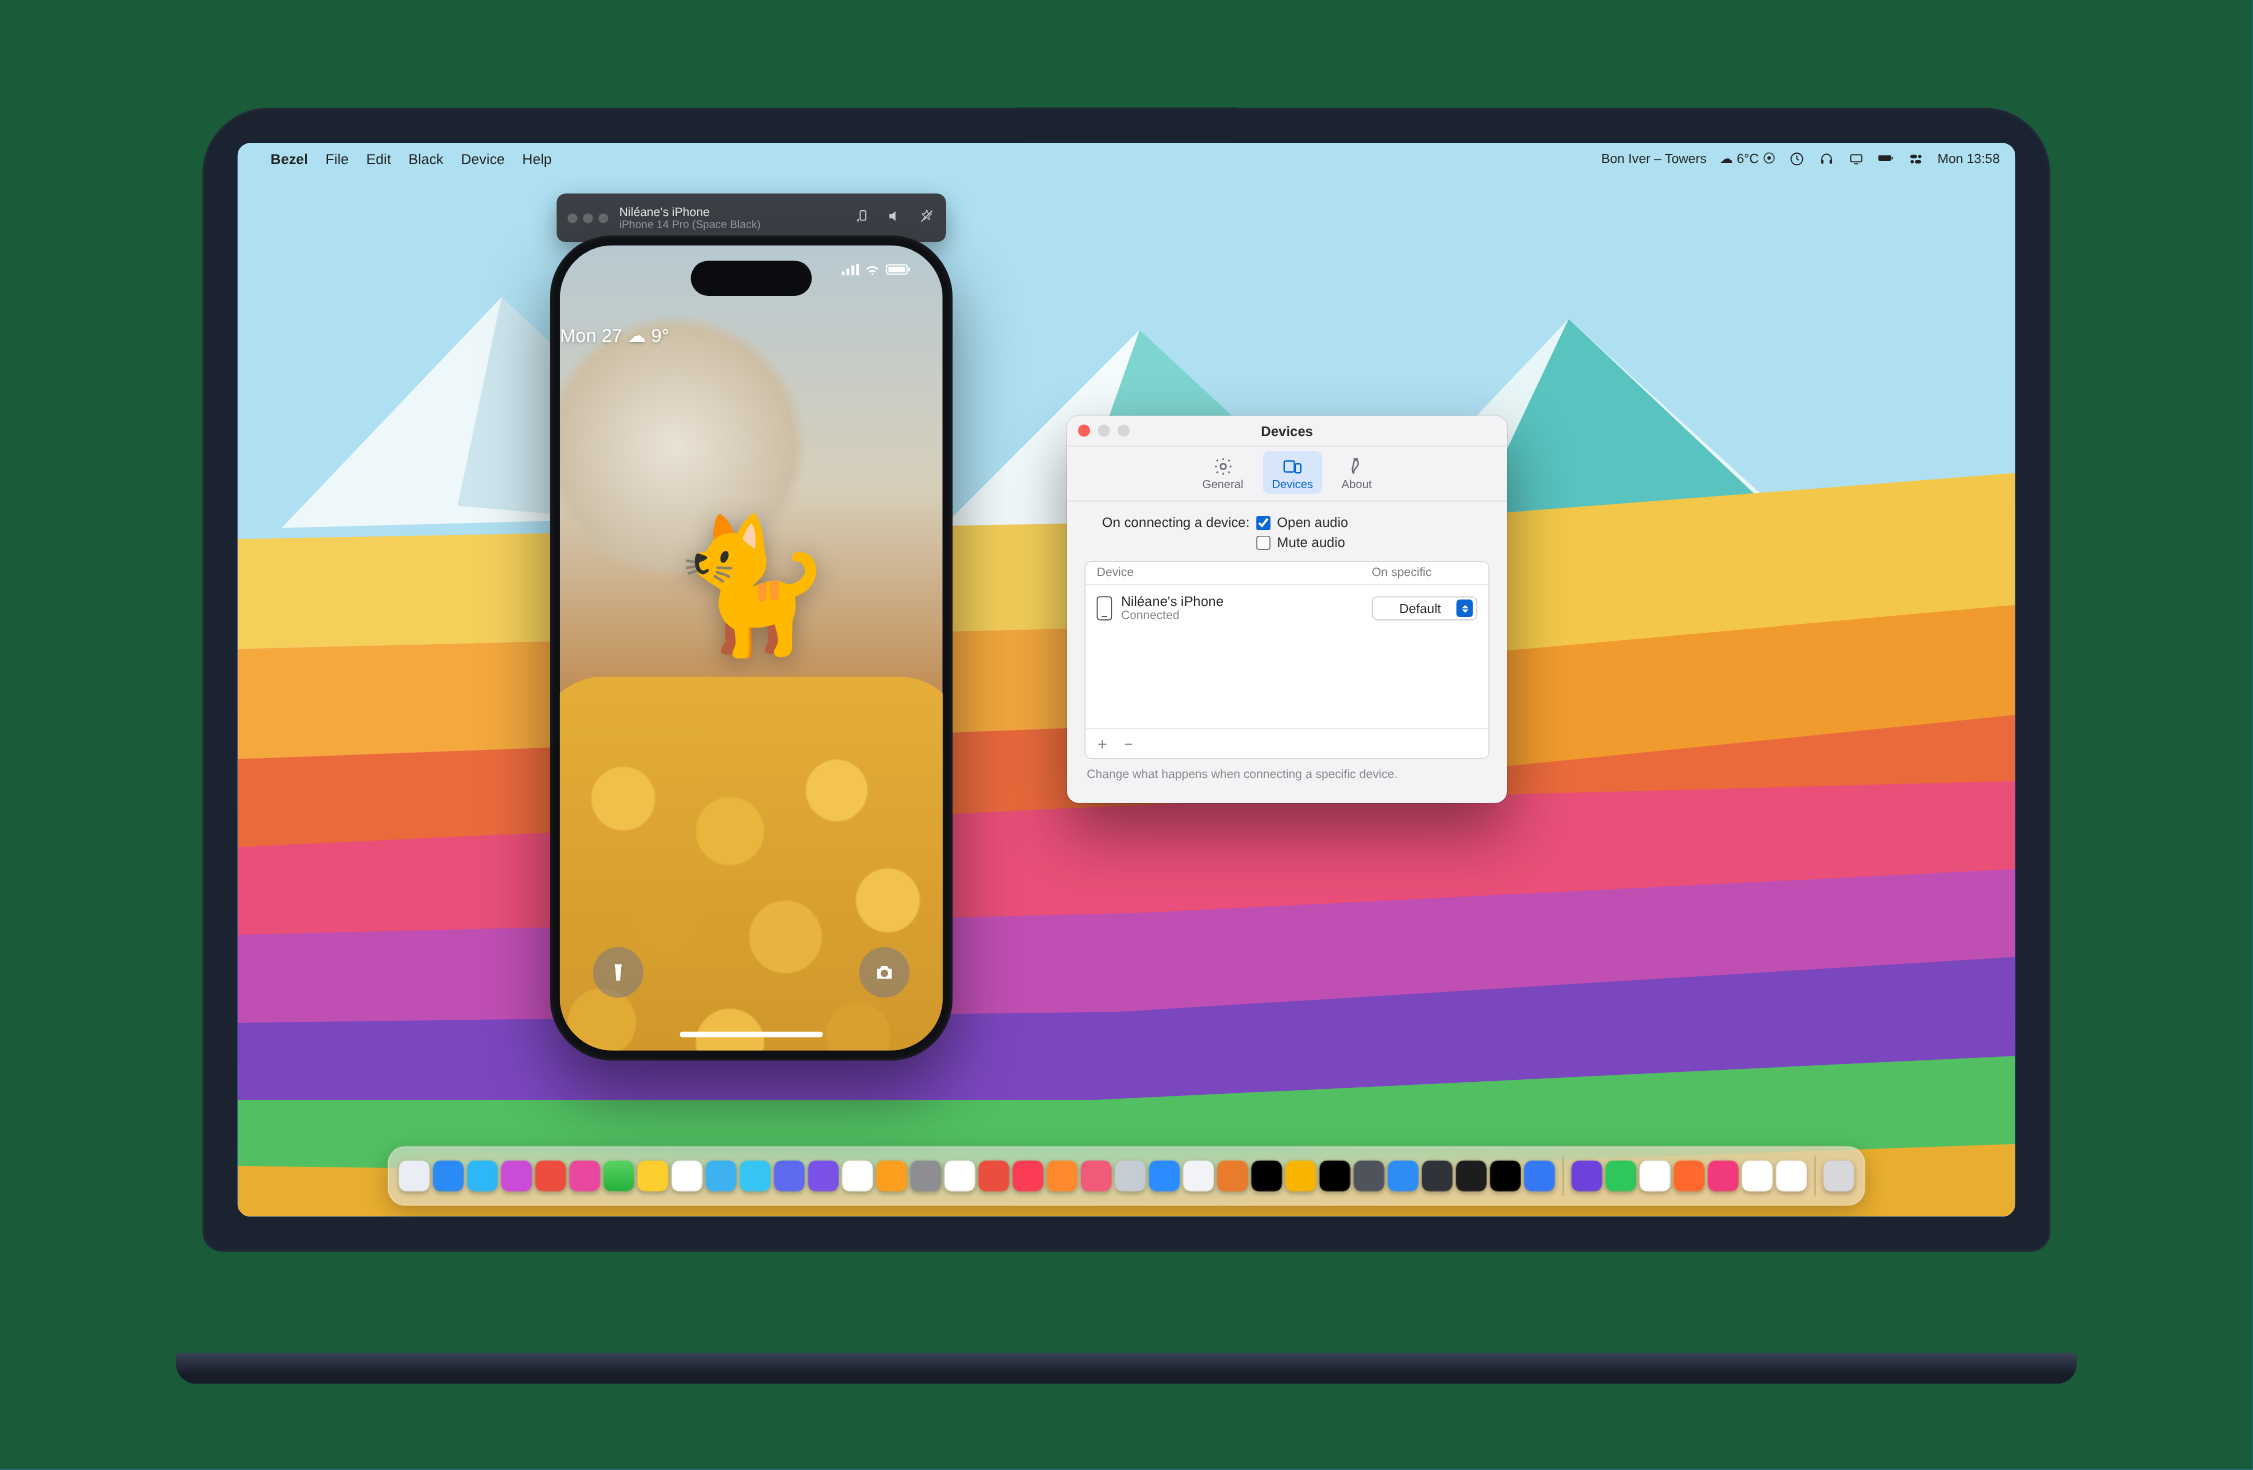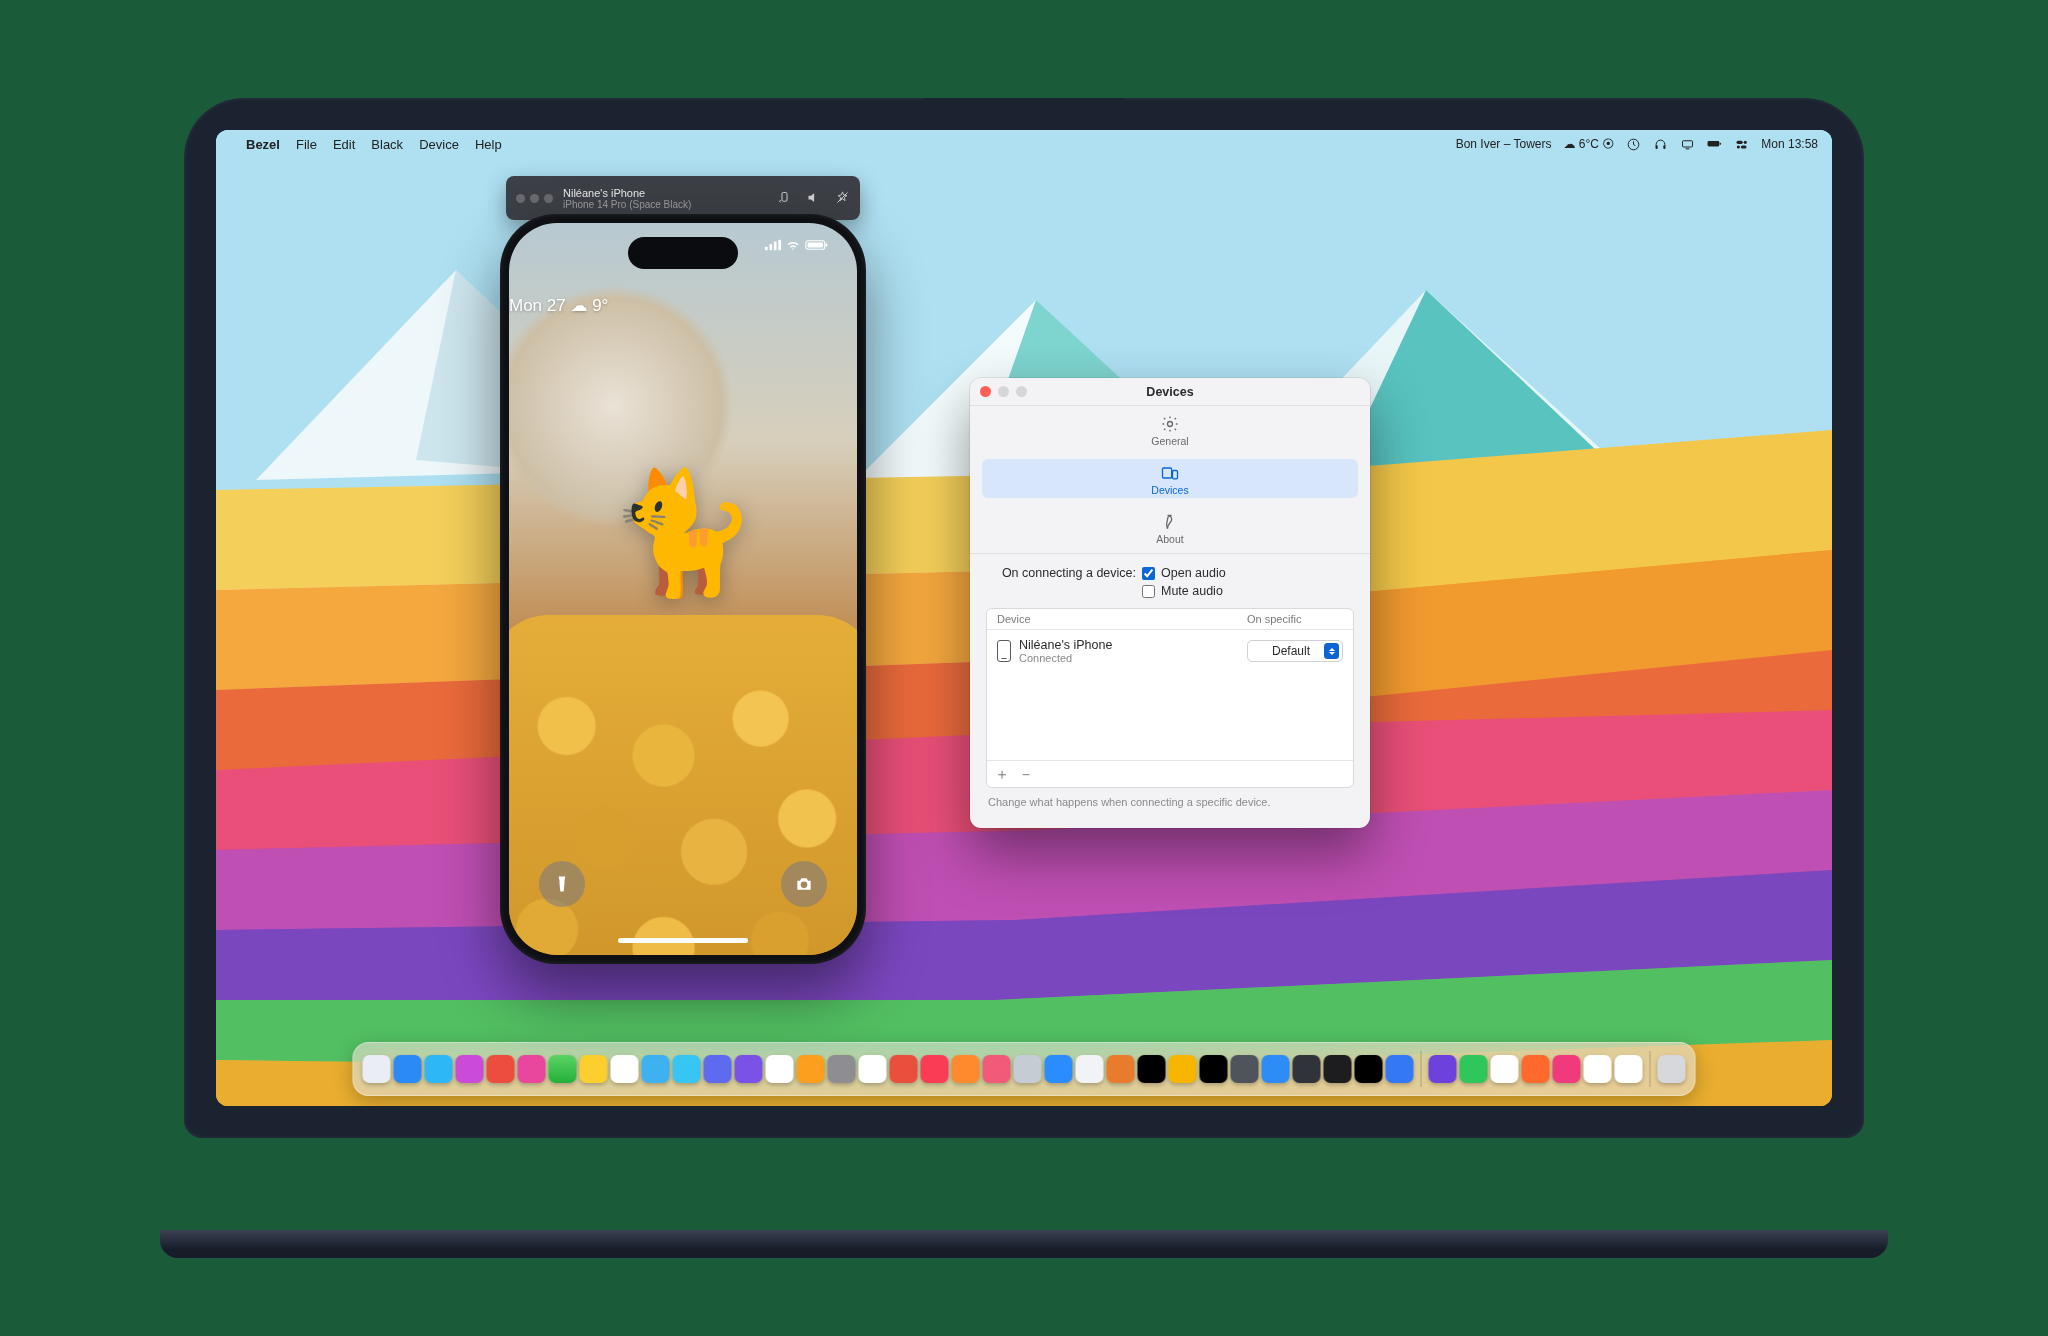--- a/index.html
+++ b/index.html
@@ -194,21 +194,20 @@
     border-bottom:1px solid #e1e1e4;
   }
   .prefs .traffic { position:absolute; left:10px; display:flex; gap:7px;}
   .prefs .traffic .r{width:11px;height:11px;border-radius:50%;background:#ff5f57;}
   .prefs .traffic .y{width:11px;height:11px;border-radius:50%;background:#d6d6d8;}
   .prefs .traffic .g{width:11px;height:11px;border-radius:50%;background:#d6d6d8;}
   .prefs .titlebar .title{margin:0 auto; font-weight:600;}
   .prefs .tabs {
     display:flex; justify-content:center; gap:10px; padding:4px 12px 6px;
     border-bottom:1px solid #e1e1e4;
-    flex-direction:column;
   }
   .prefs .tab {
     display:flex; flex-direction:column; align-items:center; gap:1px;
     font-size:10.5px; color:#6a6a6e; padding:4px 8px 2px; border-radius:6px;
   }
   .prefs .tab.active { background:#d7e6fb; color:#0a66d3; }
   .prefs .tab svg { width:20px; height:20px; }
   .prefs .tab.active svg { stroke:#0a66d3; fill:none; }
   .prefs .body { padding:12px 16px 8px; }
   .prefs .row { display:flex; align-items:center; gap:6px; margin-bottom:4px;}

